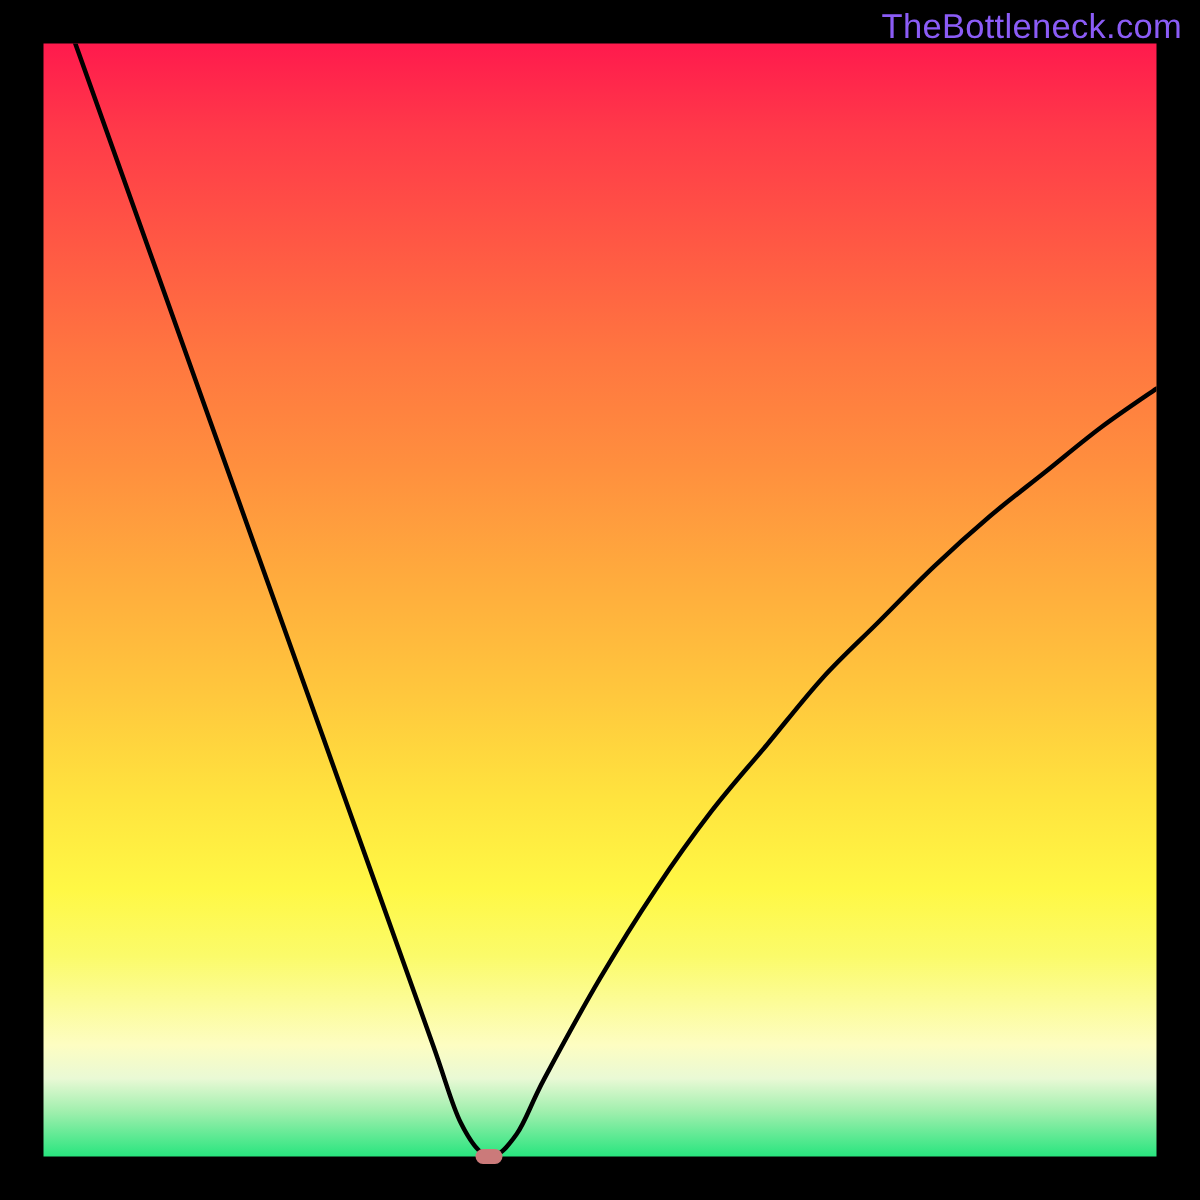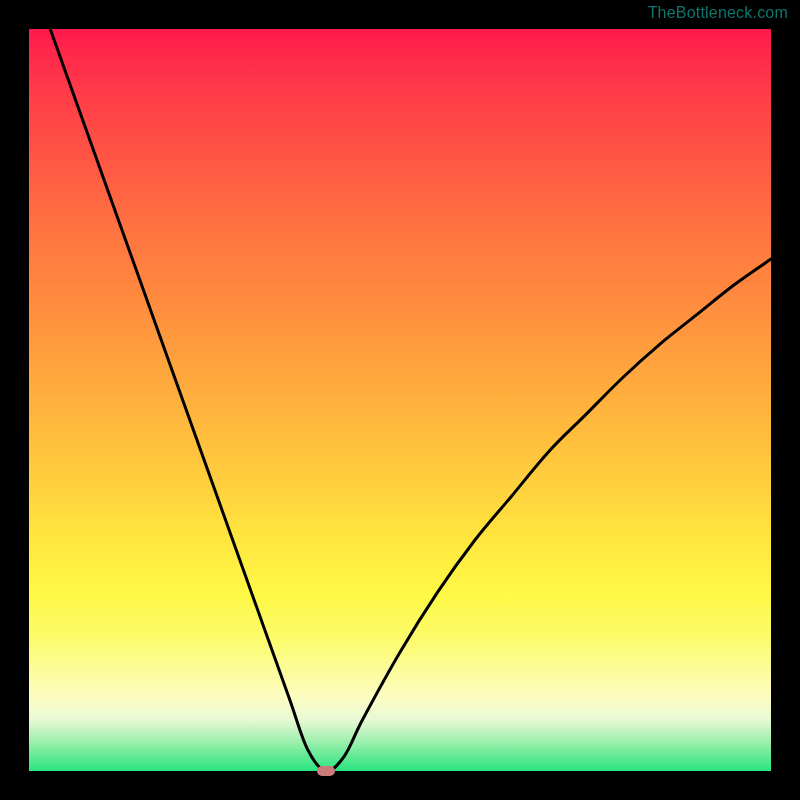--- a/index.html
+++ b/index.html
@@ -31,22 +31,22 @@
       #fdfdc2 90%,
       #e9f9d5 93%,
       #9fefad 96%,
       #28e57e 100%
     );
   }
   .watermark {
     position: absolute;
     top: 4px;
     right: 12px;
-    color: #0f766e;
-    font-size: 16px;
+    color: #8b5cf6;
+    font-size: 23px;
     font-weight: 500;
     letter-spacing: 0.2px;
     user-select: none;
   }
   .curve {
     position: absolute;
     left: 29px;
     top: 29px;
     width: 742px;
     height: 742px;

